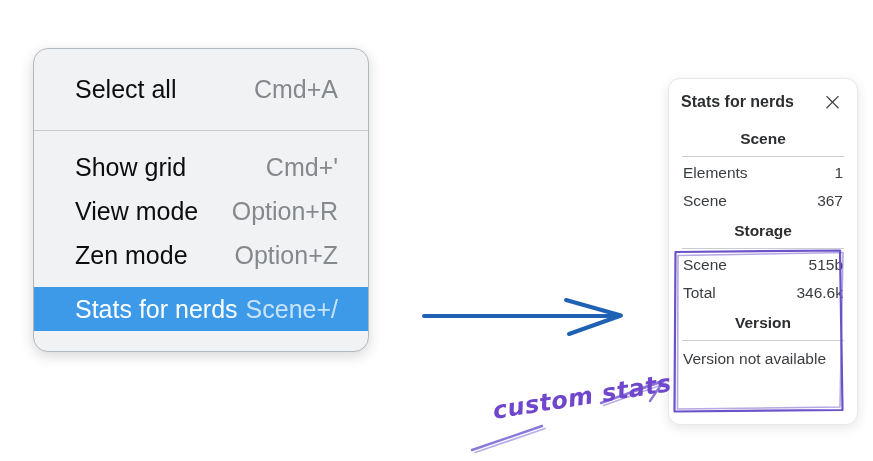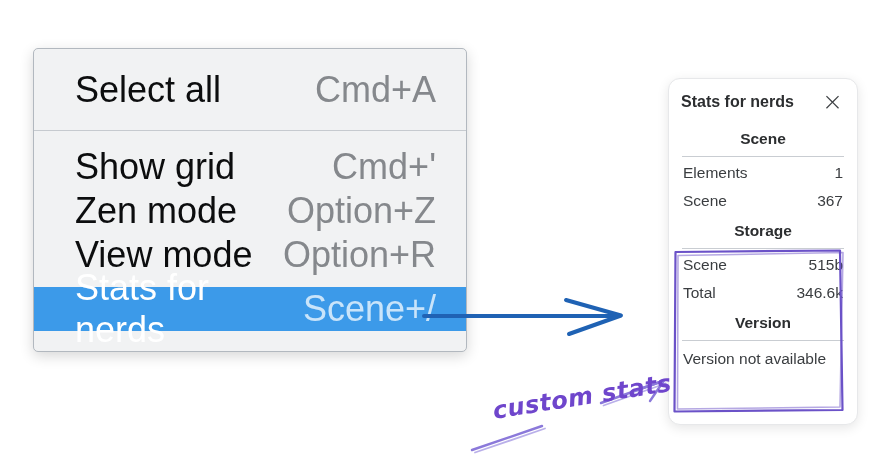--- a/index.html
+++ b/index.html
@@ -4,26 +4,26 @@
 <style>
   * { margin:0; padding:0; box-sizing:border-box; }
   body { background:#ffffff; font-family:"Liberation Sans", sans-serif; }
   .canvas {
     position:relative; width:873px; height:461px;
     background:#ffffff; overflow:hidden;
   }
 
   
   .menu {
-    position:absolute; left:33px; top:48px; width:434px; height:304px;
+    position:absolute; left:33px; top:48px; width:336px; height:304px;
     background:var(--menu-bg, #f1f2f3);
-    border:1.5px solid #b2b8bf; border-radius:5px;
+    border:1.5px solid #b2b8bf; border-radius:15px;
     box-shadow:0 4px 14px rgba(0,0,0,.16);
     overflow:hidden;
-    font-size:36px; color:#0c0d0e;
+    font-size:25px; color:#0c0d0e;
   }
   .menu-item {
     display:flex; align-items:center; justify-content:space-between;
     padding:0 30px 0 41px; height:44px; cursor:default;
   }
   .menu-item.first { height:81px; }
   .menu-divider { height:1px; background:#c6cacf; }
   .menu-group { padding-top:14px; }
   .mi-shortcut { color:#85888c; }
   .menu-item.selected {
@@ -90,26 +90,26 @@
       <span class="mi-label">Select all</span>
       <span class="mi-shortcut">Cmd+A</span>
     </div>
     <div class="menu-divider"></div>
     <div class="menu-group">
       <div class="menu-item">
         <span class="mi-label">Show grid</span>
         <span class="mi-shortcut">Cmd+'</span>
       </div>
       <div class="menu-item">
+        <span class="mi-label">View mode</span>
+        <span class="mi-shortcut">Option+R</span>
+      </div>
+      <div class="menu-item">
         <span class="mi-label">Zen mode</span>
         <span class="mi-shortcut">Option+Z</span>
-      </div>
-      <div class="menu-item">
-        <span class="mi-label">View mode</span>
-        <span class="mi-shortcut">Option+R</span>
       </div>
       <div class="menu-item selected">
         <span class="mi-label">Stats for nerds</span>
         <span class="mi-shortcut">Scene+/</span>
       </div>
     </div>
   </div>
 
   <div class="panel">
     <div class="panel-header">

